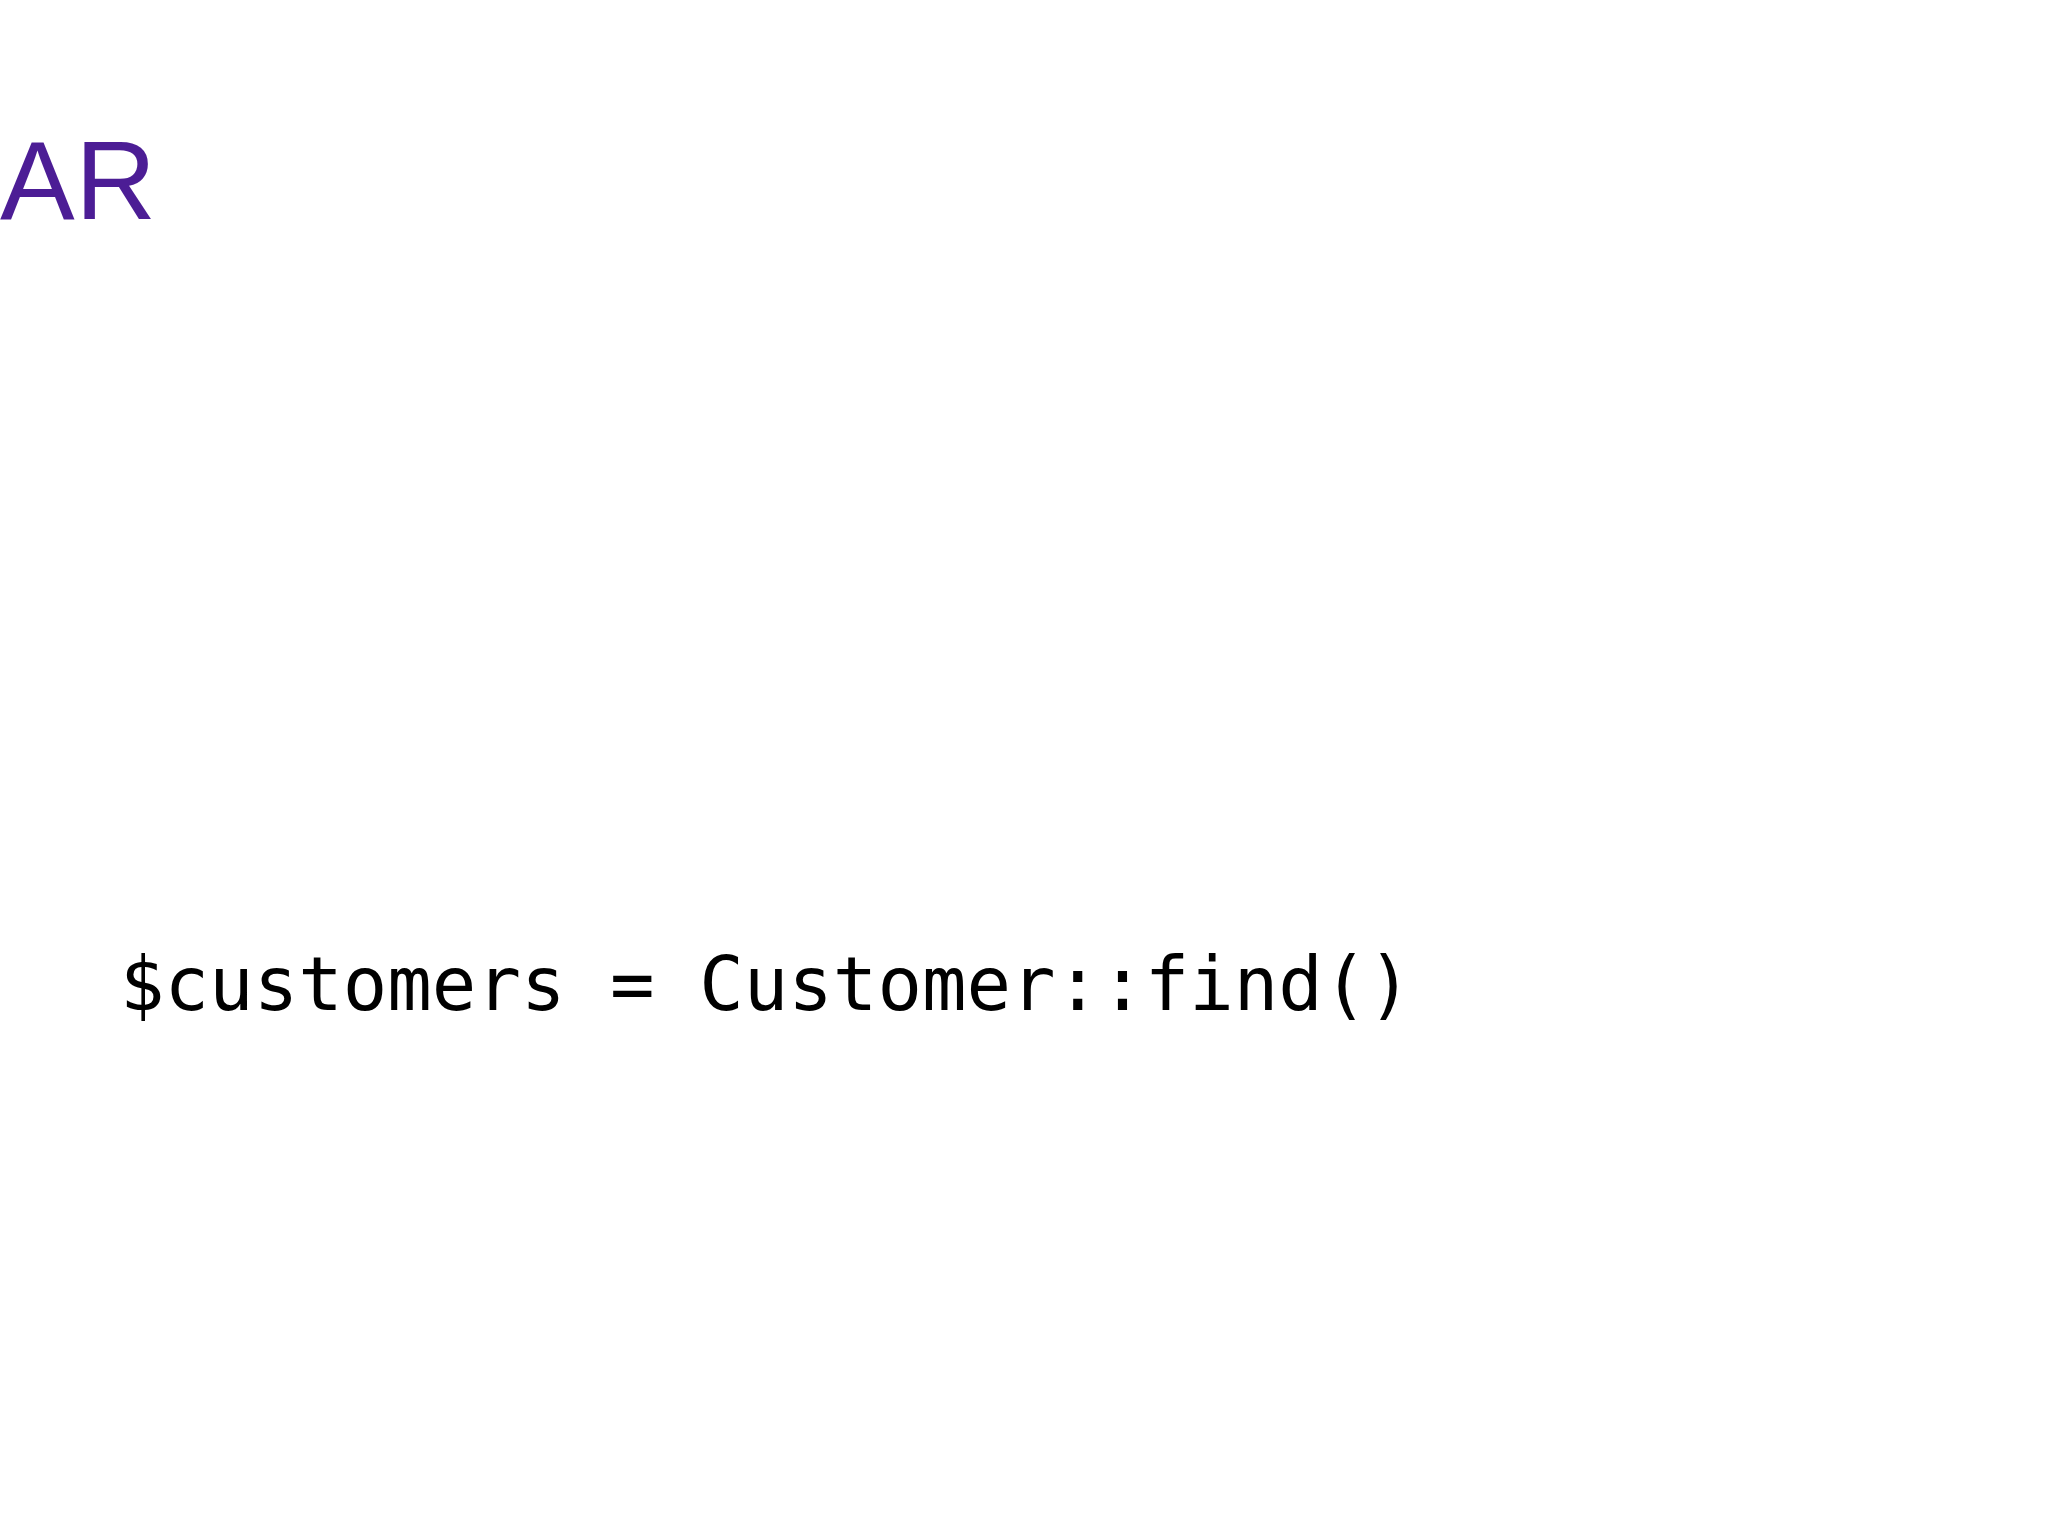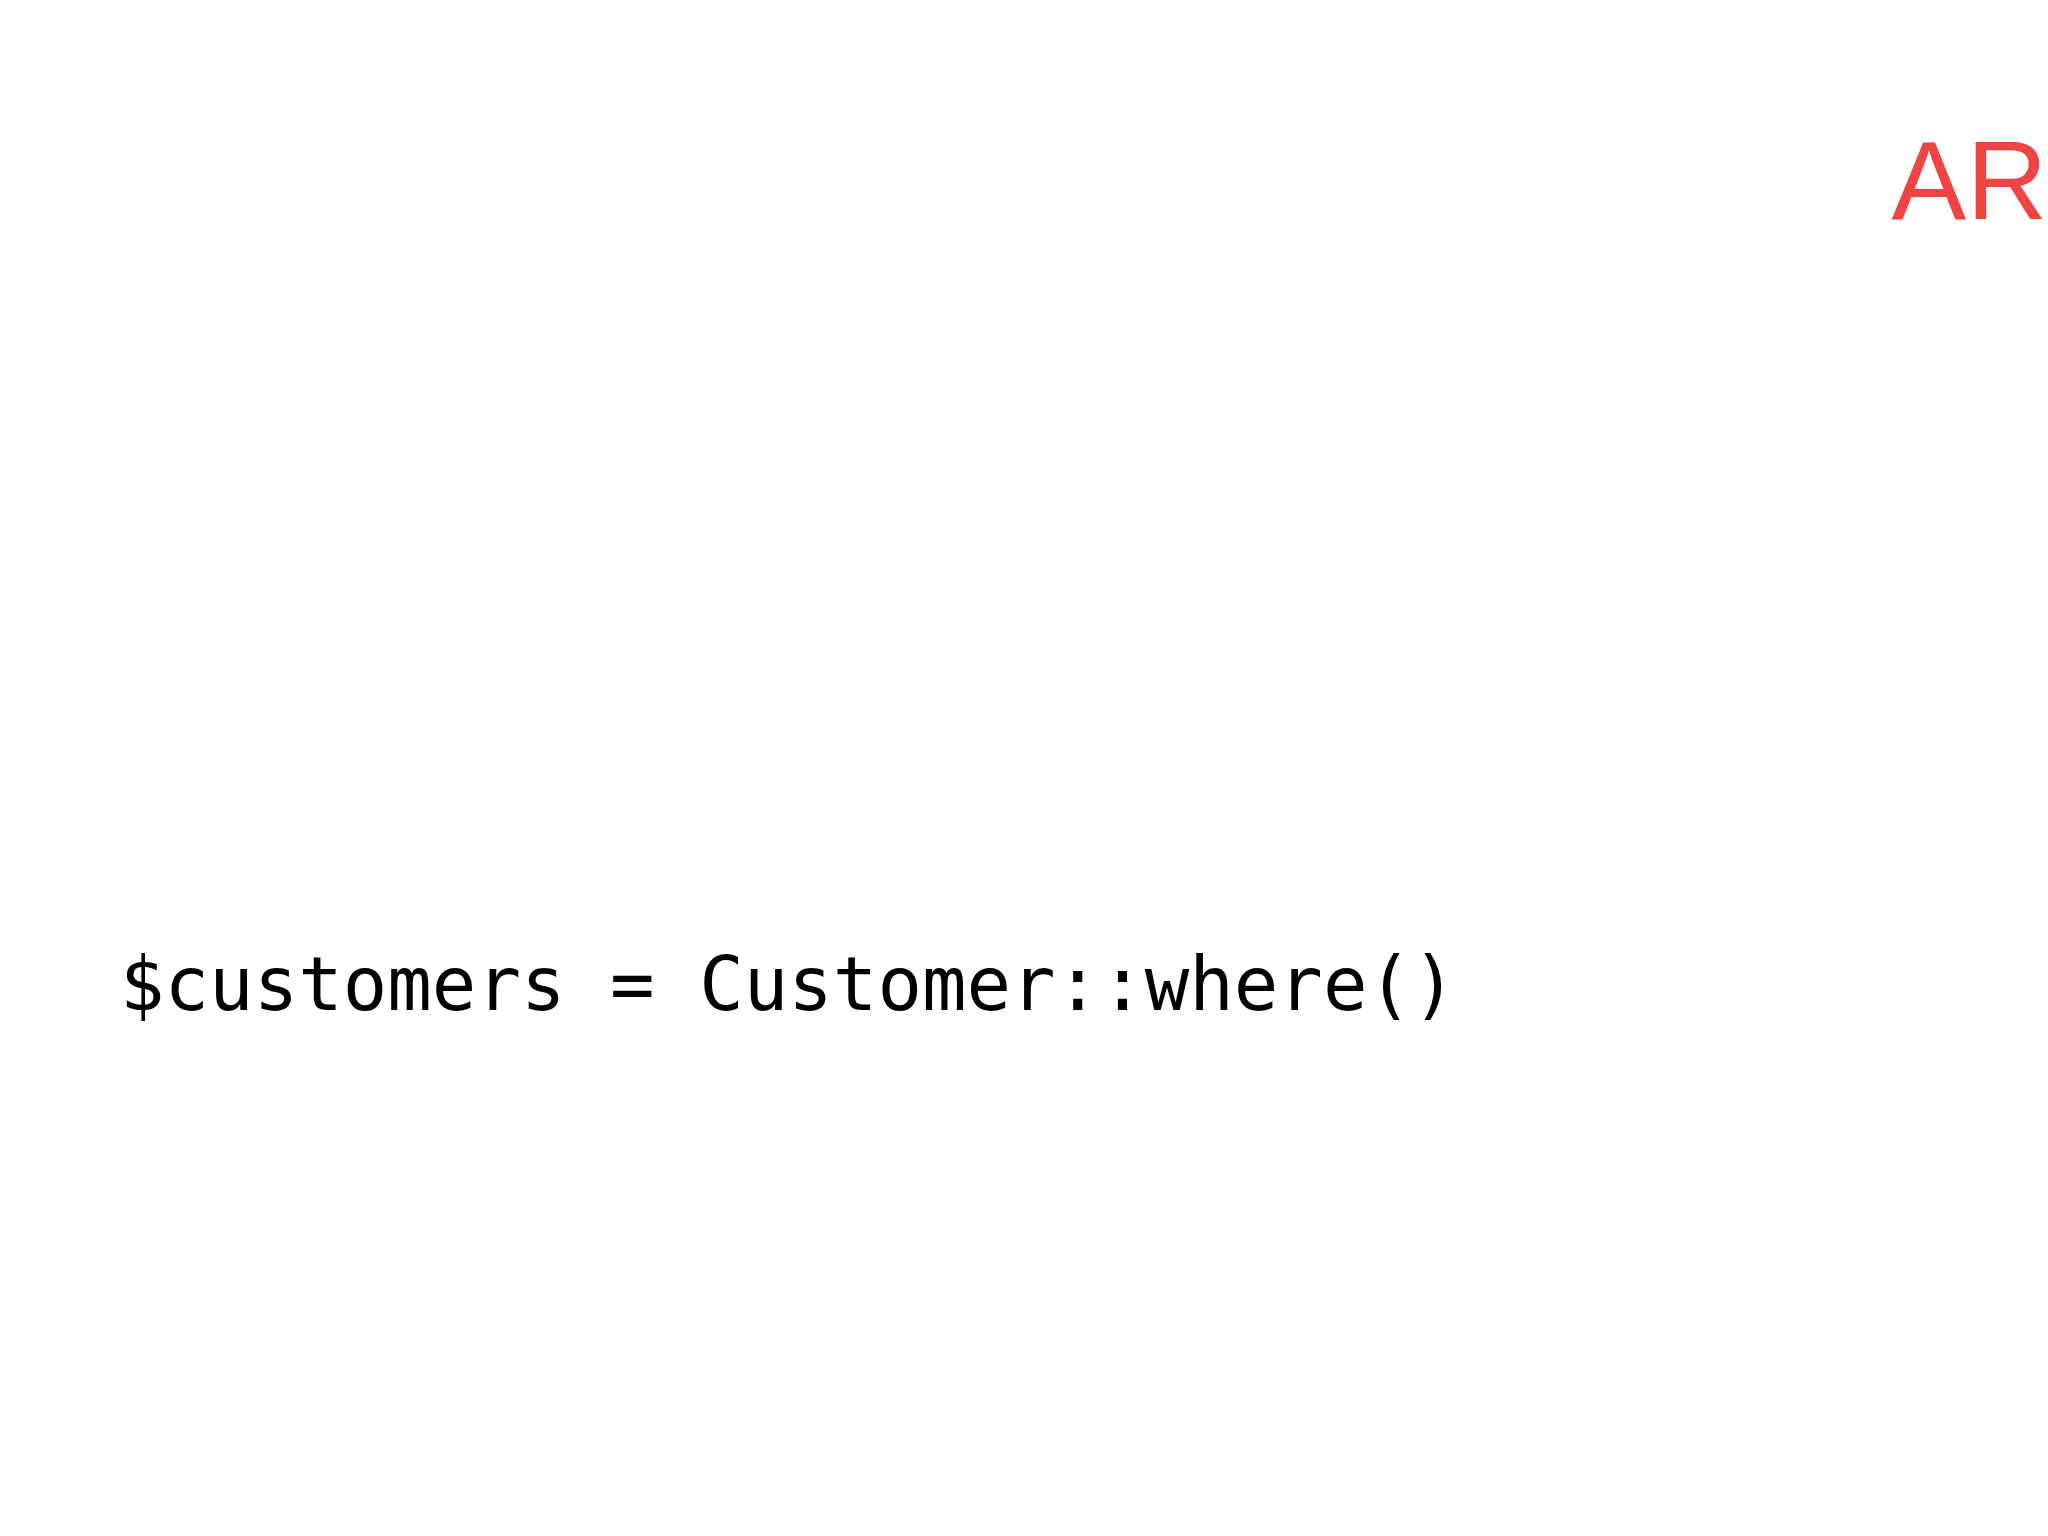--- a/index.html
+++ b/index.html
@@ -15,26 +15,26 @@
     background: #ffffff;
     overflow: hidden;
     box-sizing: border-box;
   }
 
   .slide-title {
     position: absolute;
     top: 118px;
     left: 0;
     width: 2048px;
-    text-align: right;
+    text-align: left;
     font-family: "Liberation Sans", "DejaVu Sans", sans-serif;
     font-size: 112px;
     line-height: 1.12;
     font-weight: 400;
-    color: #ef4444;
+    color: #4c1d95;
     letter-spacing: 0.5px;
   }
 
   .code-body {
     position: absolute;
     left: 120px;
     top: 352px;
     width: 1840px;
     font-family: "DejaVu Sans Mono", "Liberation Mono", monospace;
     font-size: 74px;
@@ -58,21 +58,21 @@
 </head>
 <body>
 
 <div class="slide">
 
   <div class="slide-title">AR</div>
 
   <div class="code-body">
 
     <div class="code-block">
-      <span class="code-line">$customers = Customer::where()</span>
+      <span class="code-line">$customers = Customer::find()</span>
       
       
     </div>
 
     
 
     
 
     
 

